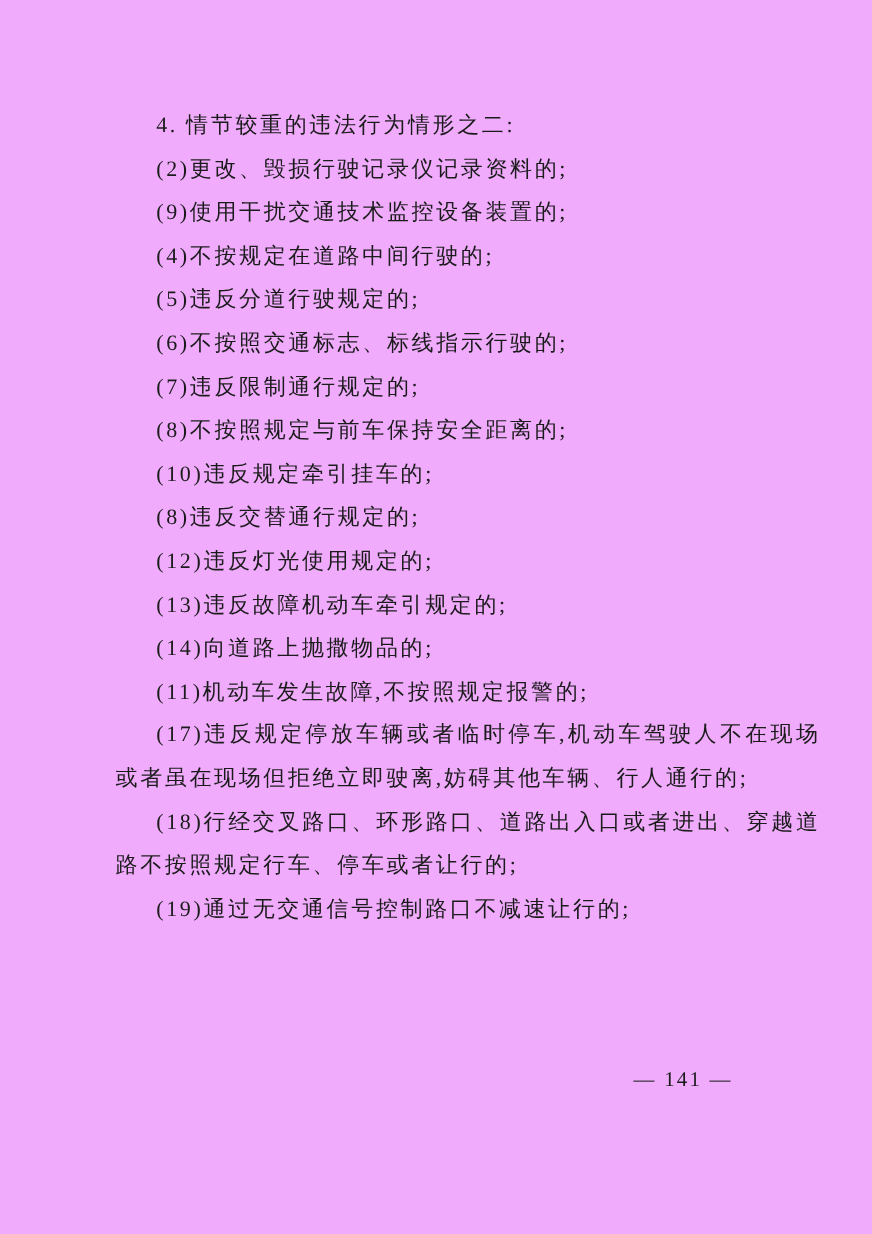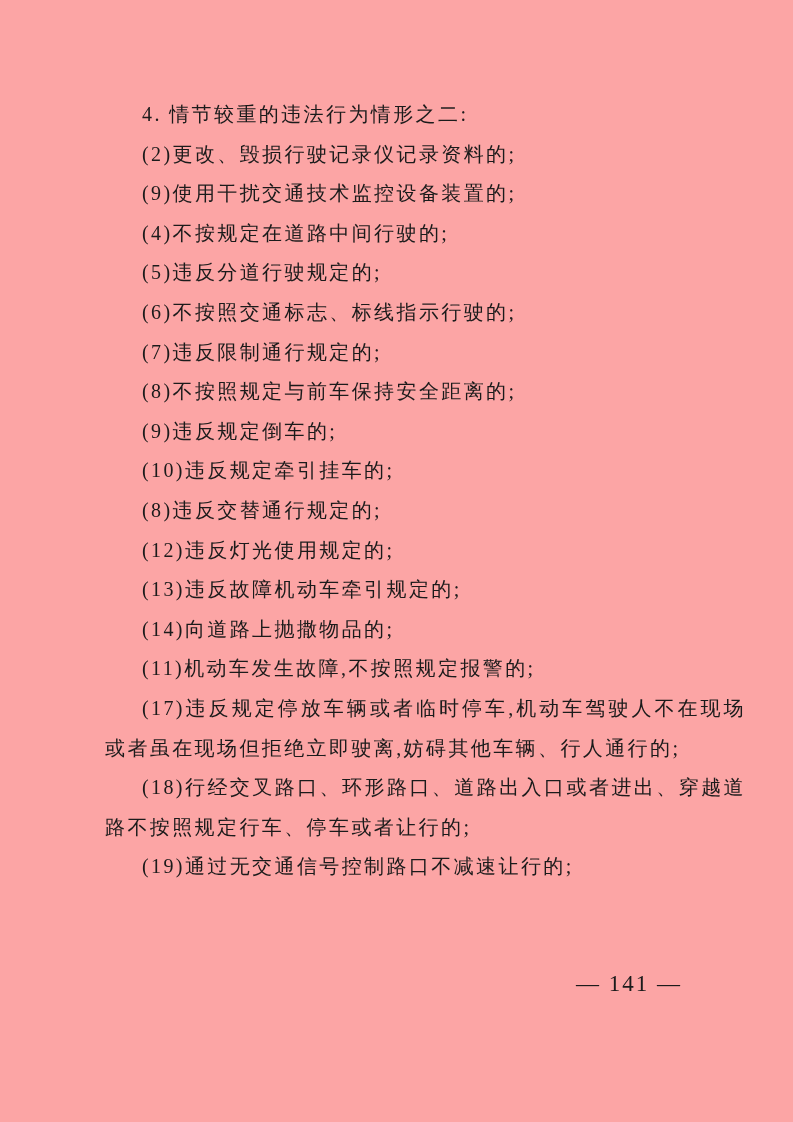--- a/index.html
+++ b/index.html
@@ -4,21 +4,21 @@
 <style>
   html, body {
     margin: 0;
     padding: 0;
     background: #ffffff;
   }
   .page {
     position: relative;
     width: 793px;
     height: 1122px;
-    background: #fca5a5;
+    background: #f0abfc;
     overflow: hidden;
     font-family: "Liberation Serif", "DejaVu Serif", serif;
     color: #1b1b1b;
   }
   .content {
     position: absolute;
     left: 105px;
     top: 95px;
     width: 641px;
     font-size: 20px;
@@ -29,40 +29,39 @@
   }
   .content p {
     margin: 0;
     padding: 0;
     text-indent: 37px;
   }
   .page-number {
     position: absolute;
     left: 576px;
     top: 971px;
-    font-size: 23px;
+    font-size: 19px;
     letter-spacing: 2px;
     white-space: nowrap;
     color: #1b1b1b;
   }
 </style>
 </head>
 <body>
 
 <div class="page">
   <div class="content">
     <p>4. 情节较重的违法行为情形之二:</p>
     <p>(2)更改、毁损行驶记录仪记录资料的;</p>
     <p>(9)使用干扰交通技术监控设备装置的;</p>
     <p>(4)不按规定在道路中间行驶的;</p>
     <p>(5)违反分道行驶规定的;</p>
     <p>(6)不按照交通标志、标线指示行驶的;</p>
     <p>(7)违反限制通行规定的;</p>
     <p>(8)不按照规定与前车保持安全距离的;</p>
-    <p>(9)违反规定倒车的;</p>
     <p>(10)违反规定牵引挂车的;</p>
     <p>(8)违反交替通行规定的;</p>
     <p>(12)违反灯光使用规定的;</p>
     <p>(13)违反故障机动车牵引规定的;</p>
     <p>(14)向道路上抛撒物品的;</p>
     <p>(11)机动车发生故障,不按照规定报警的;</p>
     <p>(17)违反规定停放车辆或者临时停车,机动车驾驶人不在现场或者虽在现场但拒绝立即驶离,妨碍其他车辆、行人通行的;</p>
     <p>(18)行经交叉路口、环形路口、道路出入口或者进出、穿越道路不按照规定行车、停车或者让行的;</p>
     <p>(19)通过无交通信号控制路口不减速让行的;</p>
   </div>

